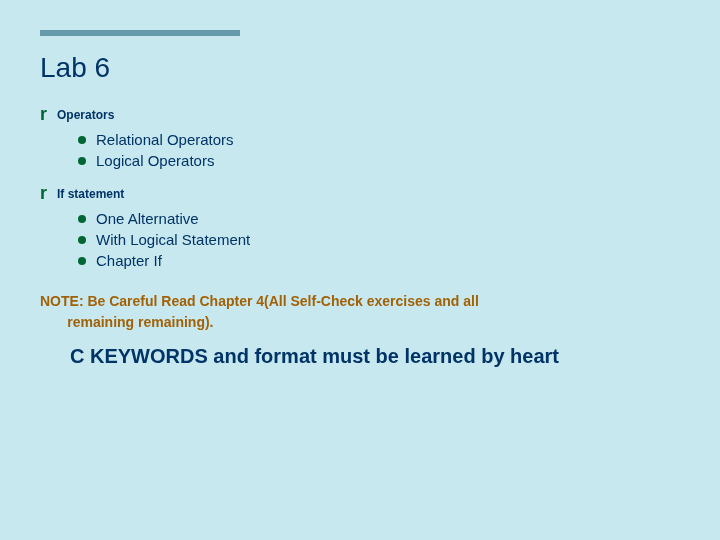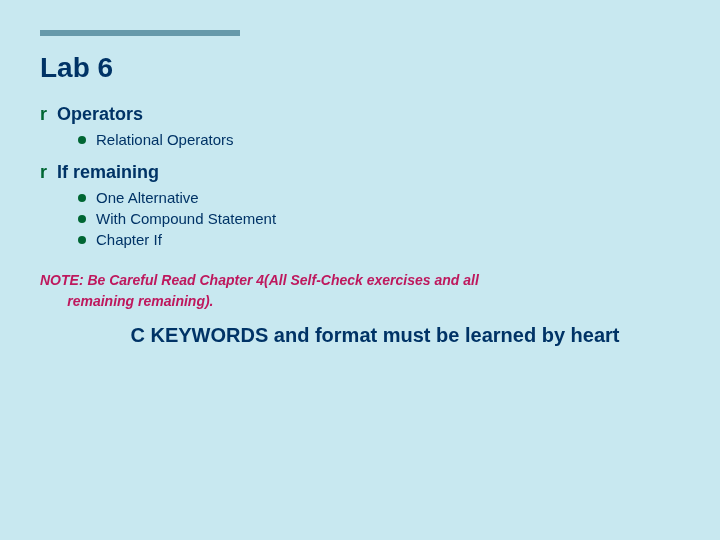--- a/index.html
+++ b/index.html
@@ -26,21 +26,21 @@
 
     .top-bar {
       width: 200px;
       height: 6px;
       background-color: #6699aa;
       margin-bottom: 16px;
     }
 
     .title {
       font-size: 28px;
-      font-weight: bold;
+      font-weight: normal;
       color: #003366;
       margin-bottom: 20px;
     }
 
     .section {
       margin-bottom: 14px;
     }
 
     .section-header {
       display: flex;
@@ -49,21 +49,21 @@
     }
 
     .bullet-r {
       color: #006633;
       font-size: 18px;
       font-weight: bold;
       margin-right: 10px;
     }
 
     .section-title {
-      font-size: 18px;
+      font-size: 12px;
       font-weight: bold;
       color: #003366;
     }
 
     .sub-list {
       list-style: none;
       margin-left: 38px;
       text-align: center;
     }
 
@@ -84,73 +84,75 @@
       margin-right: 10px;
       flex-shrink: 0;
     }
 
     .note-section {
       margin-top: 22px;
     }
 
     .note-text {
       font-size: 14px;
-      color: #be185d;
+      color: #a16207;
       font-weight: normal;
       line-height: 1.5;
-      font-style: italic;
     }
 
     .note-text strong {
       font-weight: bold;
     }
 
     .keywords-text {
       font-size: 20px;
       font-weight: bold;
       color: #003366;
       margin-top: 12px;
       margin-left: 30px;
-      text-align: center;
     }
   </style>
 </head>
 <body>
 
 <div class="page">
   <div class="top-bar"></div>
 
   <div class="title">Lab 6</div>
 
   <div class="section">
     <div class="section-header">
       <span class="bullet-r">r</span>
       <span class="section-title">Operators</span>
     </div>
     <ul class="sub-list">
       <li>
         <span class="sub-bullet"></span>
         <span>Relational Operators</span>
       </li>
+      <li>
+        <span class="sub-bullet"></span>
+        <span>Logical Operators</span>
+      </li>
     </ul>
   </div>
 
   <div class="section">
     <div class="section-header">
       <span class="bullet-r">r</span>
-      <span class="section-title">If remaining</span>
+      <span class="section-title">If statement</span>
     </div>
     <ul class="sub-list">
       <li>
         <span class="sub-bullet"></span>
         <span>One Alternative</span>
       </li>
       <li>
         <span class="sub-bullet"></span>
-        <span>With Compound Statement</span>
+        <span>With Logical Statement</span>
       </li>
       <li>
         <span class="sub-bullet"></span>
         <span>Chapter If</span>
       </li>
     </ul>
   </div>
 
   <div class="note-section">
     <p class="note-text">

